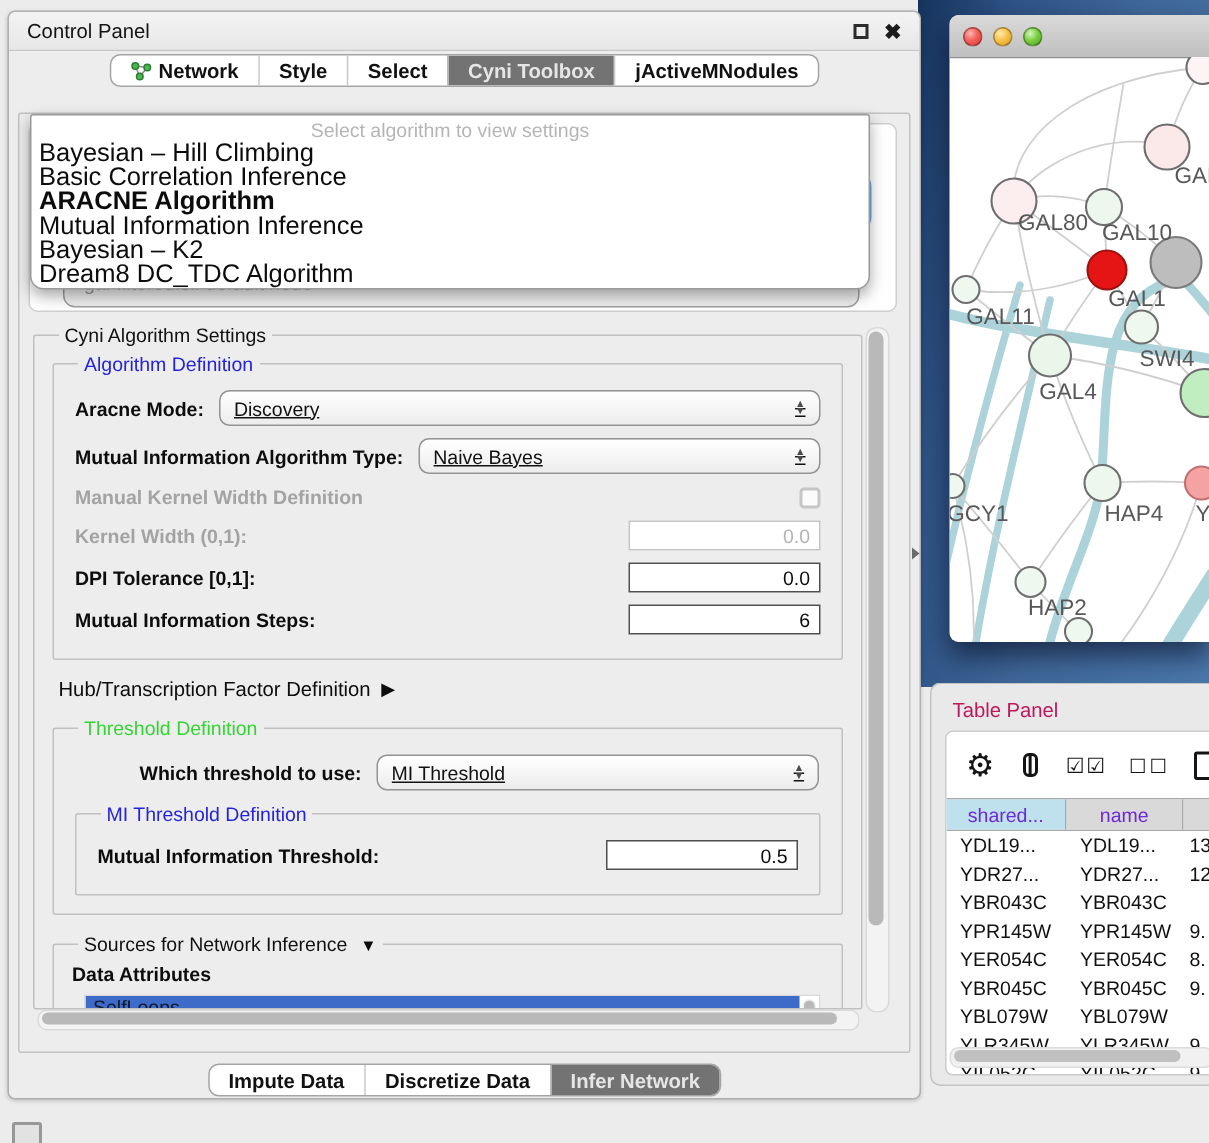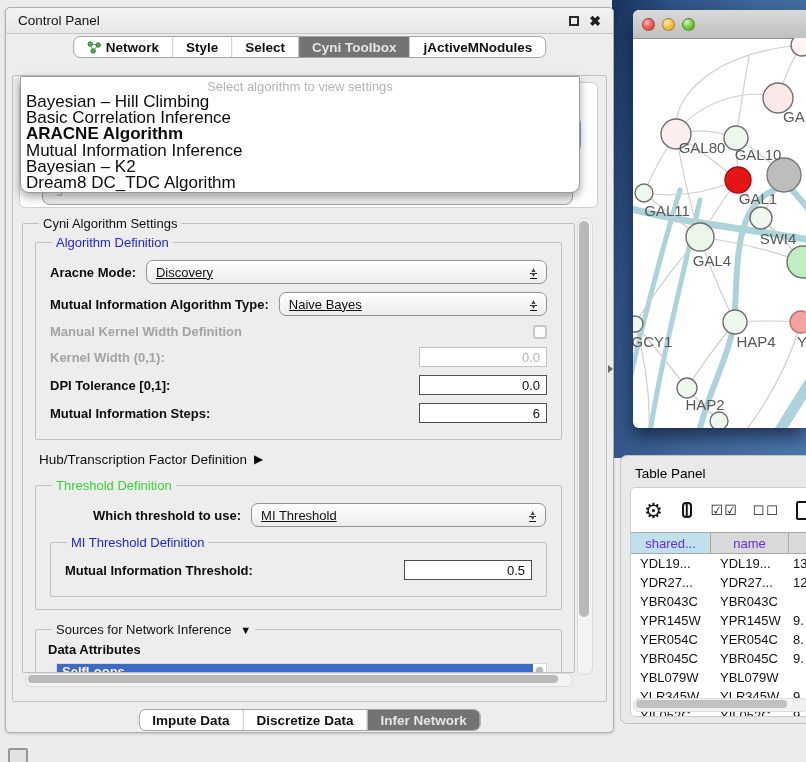--- a/index.html
+++ b/index.html
@@ -19,21 +19,21 @@
     border-bottom:1px solid #8f8f8f;border-radius:6px 0 0 0;
     display:flex;align-items:center;padding-left:9px;}
   .tl{width:13px;height:13px;border-radius:50%;margin-right:7px;border:1px solid rgba(0,0,0,.3);box-sizing:border-box;}
   .tl.red{background:radial-gradient(circle at 35% 30%,#ffb9b2,#f4615a 45%,#d83a33);}
   .tl.yellow{background:radial-gradient(circle at 35% 30%,#ffeab5,#f8c24a 45%,#dd9c20);}
   .tl.green{background:radial-gradient(circle at 35% 30%,#d8f6cd,#7ed03f 45%,#4aa224);}
   #net-canvas{position:absolute;left:0;top:28px;width:173px;height:390px;overflow:hidden;}
   
   #table-panel{position:absolute;left:620px;top:455px;width:186px;height:267px;
     background:#e9e9e9;border:1px solid #c3c3c3;border-right:none;border-radius:7px 0 0 7px;}
-  #tp-title{position:absolute;left:14px;top:10px;font-size:13.5px;color:#000000;}
+  #tp-title{position:absolute;left:14px;top:10px;font-size:13.5px;color:#be185d;}
   #tp-inner{position:absolute;left:9px;top:31px;width:180px;height:228px;background:#fff;
     border:1px solid #cbcbcb;border-radius:5px;overflow:hidden;}
   #tp-toolbar{height:44px;display:flex;align-items:center;padding-left:13px;}
   .gear{font-size:21px;color:#141414;line-height:1;}
   .colicon{width:17px;height:16px;border:2.5px solid #141414;border-radius:4px;position:relative;margin-left:19px;box-sizing:border-box;}
   .colicon::after{content:"";position:absolute;left:50%;top:0;bottom:0;width:2.5px;background:#141414;transform:translateX(-50%);}
   .checks{font-size:14px;color:#141414;margin-left:19px;letter-spacing:1px;}
   .boxes{font-size:13px;color:#141414;margin-left:15px;letter-spacing:2px;}
   .docicon{width:15px;height:19px;border:2.5px solid #141414;border-radius:2px;margin-left:16px;box-sizing:border-box;flex:none;}
   #tp-table{border-top:1px solid #a9a9a9;}
@@ -108,22 +108,22 @@
   .chk{width:14px;height:14px;border:2px solid #c6c6c6;border-radius:3px;background:#fbfbfb;box-sizing:border-box;}
   .arrow-r{font-size:12px;margin-left:7px;color:#0d0d0d;}
   .arrow-d{font-size:11px;margin-left:5px;color:#0d0d0d;}
   #hub-row{margin:11px 2px 11px 4px;display:flex;align-items:flex-start;font-size:13.5px;color:#0d0d0d;}
   #ad-fs{margin:2px 0 12px 0;}
   #th-fs{margin:4px 0 12px 0;}
   #mi-fs{margin:8px 2px 4px 2px;}
   #src-fs{margin:4px 0 0 0;padding-bottom:0;}
   #attr-label{font-size:13px;font-weight:bold;color:#0d0d0d;margin:3px 0 6px 0;}
   #attr-list{position:relative;margin:0 2px 0 8px;height:66px;background:#fff;border:1px solid #d8d8d8;overflow:hidden;}
-  .aitem{height:15.8px;line-height:15.8px;font-size:13px;color:#fef9c3;background:#3d6bc7;padding-left:5px;
-    width:calc(100% - 18px);font-weight:bold;}
+  .aitem{height:15.8px;line-height:15.8px;font-size:13px;color:#0f172a;background:#3d6bc7;padding-left:5px;
+    width:calc(100% - 18px);}
   #attr-vscroll{position:absolute;right:2px;top:2px;bottom:2px;width:9px;background:#efefef;border-radius:5px;}
   #attr-vscroll .thumb{position:absolute;left:1px;top:1px;width:7px;height:80%;background:#b9b9b9;border-radius:4px;}
   
   #collapse-arrow{position:absolute;left:608px;top:365px;width:0;height:0;
     border-top:4px solid transparent;border-bottom:4px solid transparent;border-left:5px solid #6a6a6a;}
   #bl-icon{position:absolute;left:8px;top:748px;width:20px;height:18px;border:2px solid #979797;
     background:#e2e2e2;border-radius:2px;box-sizing:border-box;}
 </style>
 </head>
 <body>

